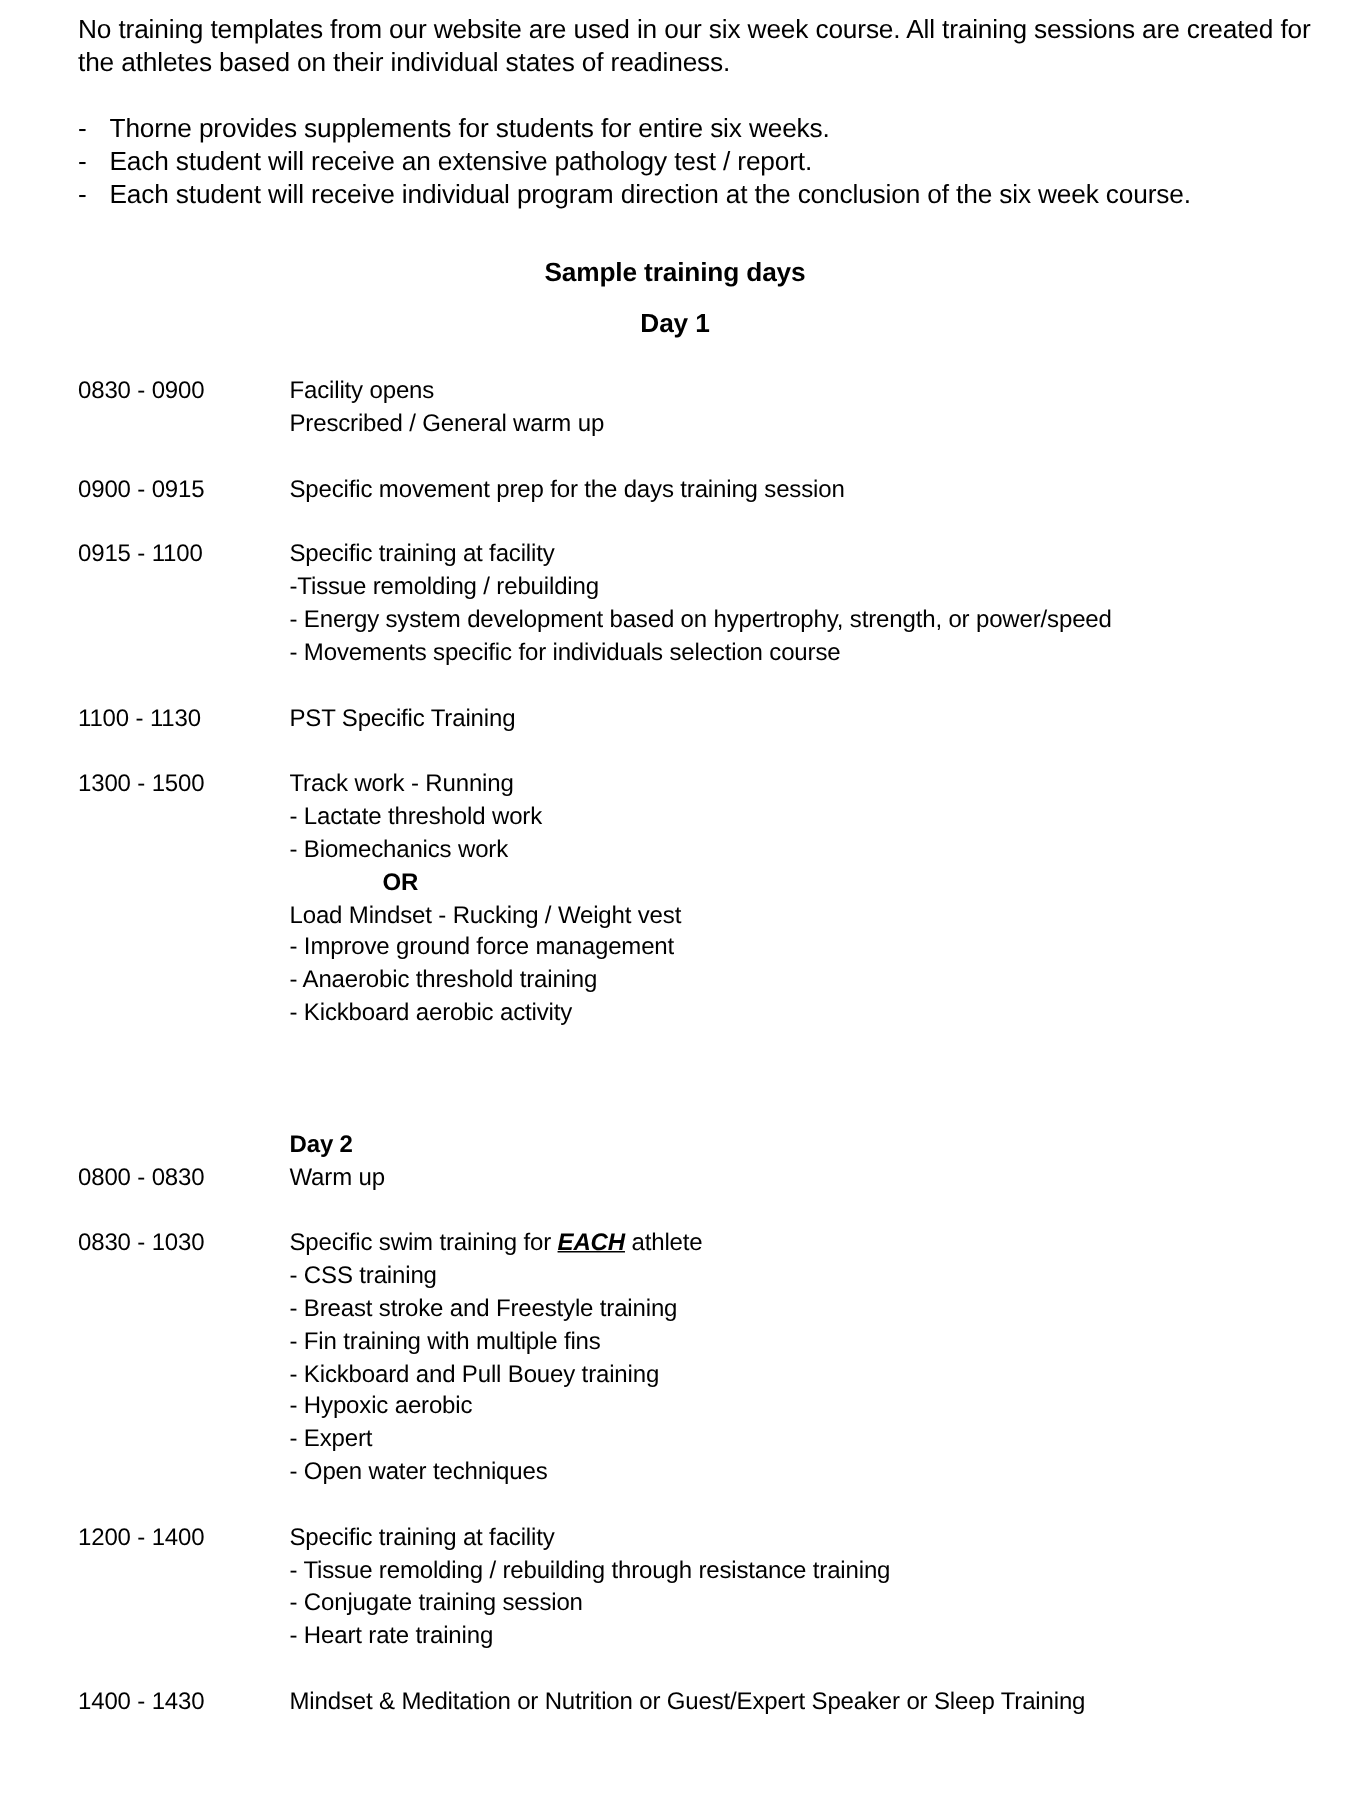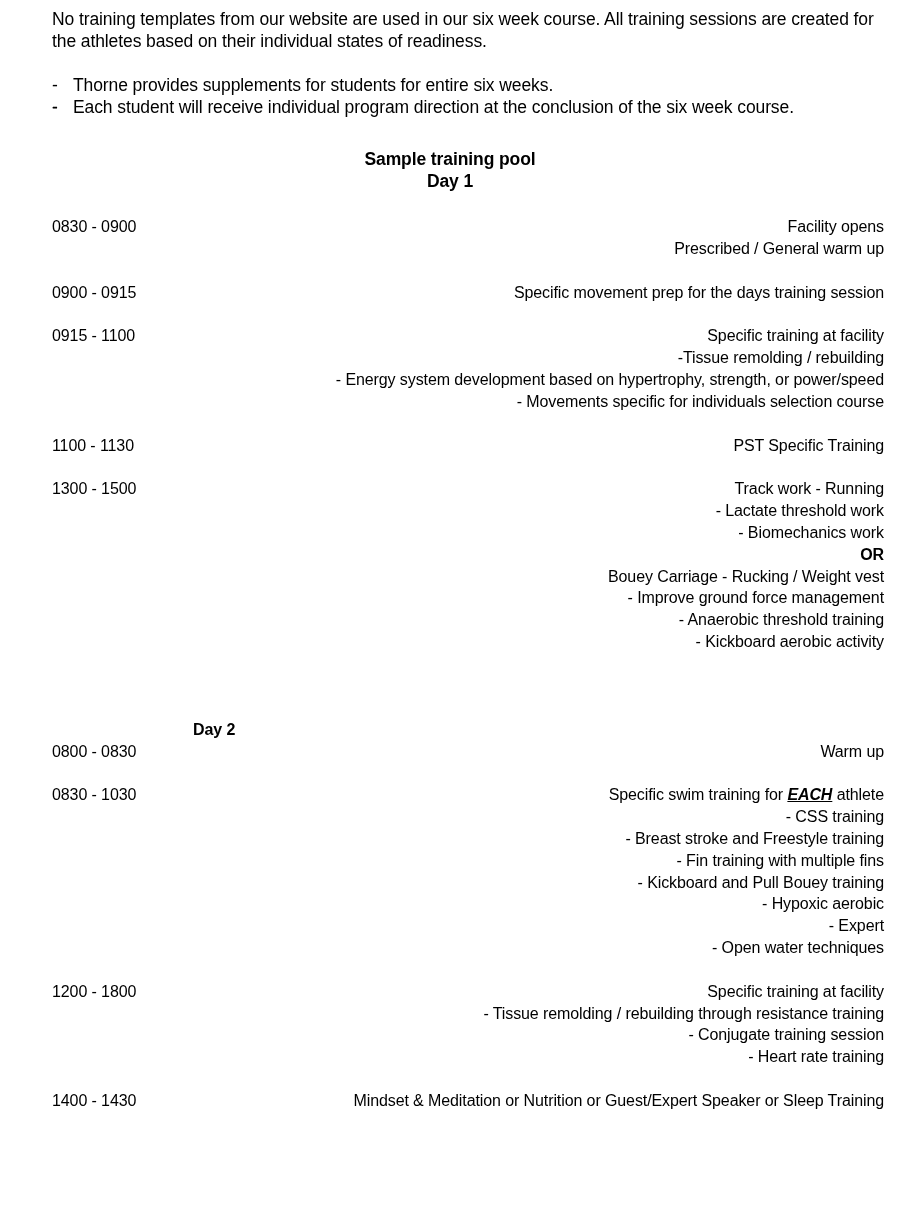--- a/index.html
+++ b/index.html
@@ -54,21 +54,21 @@
   
   .section-title {
     margin: 30px 0 0 0;
     font-size: 17.5px;
     font-weight: bold;
     text-align: center;
     line-height: 22px;
     letter-spacing: -0.1px;
   }
   .section-title.sub {
-    margin-top: 0;
+    margin-top: 12px;
   }
 
   
   .schedule {
     margin-top: 24px;
     width: 100%;
     border-collapse: collapse;
   }
   .schedule td {
     vertical-align: top;
@@ -77,21 +77,20 @@
     line-height: 21.8px;
     letter-spacing: -0.1px;
   }
   .schedule td.time {
     width: 193px;
     padding-left: 52px;
     white-space: nowrap;
   }
   .schedule td.detail {
     padding-right: 16px;
-    text-align: right;
   }
   .schedule tr.slot > td {
     padding-bottom: 22px;
   }
   .schedule tr.slot.tight > td {
     padding-bottom: 0;
   }
   .schedule tr.gap-big > td {
     padding-bottom: 66px;
   }
@@ -122,28 +121,29 @@
 
   <p class="intro">No training templates from our website are used in our six week course.  All training sessions are created for the athletes based on their individual states of readiness.</p>
 
   <ul class="bullets">
     <li>
       <span class="dash">-</span>
       <span>Thorne provides supplements for students for entire six weeks.</span>
     </li>
     <li>
       <span class="dash">-</span>
+      <span>Each student will receive an extensive pathology test / report.</span>
     </li>
     <li>
       <span class="dash">-</span>
       <span>Each student will receive individual program direction at the conclusion of the six week course.</span>
     </li>
   </ul>
 
-  <div class="section-title">Sample training pool</div>
+  <div class="section-title">Sample training days</div>
   <div class="section-title sub">Day 1</div>
 
   <table class="schedule">
     <tbody>
       <tr class="slot">
         <td class="time">0830 - 0900</td>
         <td class="detail">
           <span class="line">Facility opens</span>
           <span class="line">Prescribed / General warm up</span>
         </td>
@@ -173,21 +173,21 @@
         </td>
       </tr>
 
       <tr class="slot gap-big">
         <td class="time">1300 - 1500</td>
         <td class="detail">
           <span class="line">Track work - Running</span>
           <span class="line">- Lactate threshold work</span>
           <span class="line">- Biomechanics work</span>
           <span class="or">OR</span>
-          <span class="line">Bouey Carriage - Rucking / Weight vest</span>
+          <span class="line">Load Mindset - Rucking / Weight vest</span>
           <span class="line">- Improve ground force management</span>
           <span class="line">- Anaerobic threshold training</span>
           <span class="line">- Kickboard aerobic activity</span>
         </td>
       </tr>
 
       <tr class="slot tight day2-head">
         <td class="time"></td>
         <td class="detail">Day 2</td>
       </tr>
@@ -208,21 +208,21 @@
           <span class="line">- Breast stroke and Freestyle training</span>
           <span class="line">- Fin training with multiple fins</span>
           <span class="line">- Kickboard and Pull Bouey training</span>
           <span class="line">- Hypoxic aerobic</span>
           <span class="line">- Expert</span>
           <span class="line">- Open water techniques</span>
         </td>
       </tr>
 
       <tr class="slot">
-        <td class="time">1200 - 1800</td>
+        <td class="time">1200 - 1400</td>
         <td class="detail">
           <span class="line">Specific training at facility</span>
           <span class="line">- Tissue remolding / rebuilding through resistance training</span>
           <span class="line">- Conjugate training session</span>
           <span class="line">- Heart rate training</span>
         </td>
       </tr>
 
       <tr class="slot tight">
         <td class="time">1400 - 1430</td>

